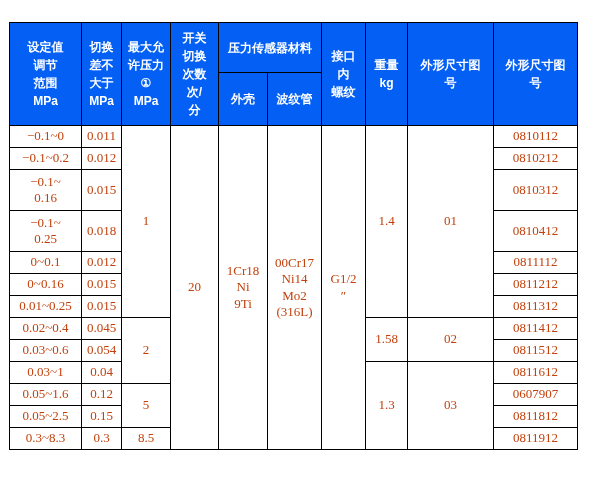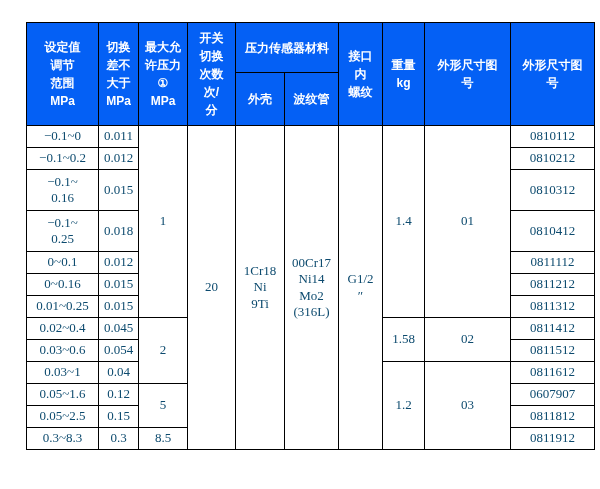--- a/index.html
+++ b/index.html
@@ -1,35 +1,35 @@
 <!DOCTYPE html>
 <html style="--header-bg: #0460f5; --header-fg: #ffffff;"><head>
 <meta charset="utf-8">
 <style>
   html,body{margin:0;padding:0;}
   body{
     width:600px;height:489px;background:#ffffff;position:relative;
     font-family:"Liberation Sans",sans-serif;
   }
   table.spec{
-    position:absolute;left:26px;top:22px;
+    position:absolute;left:9px;top:22px;
     width:568px;border-collapse:collapse;table-layout:fixed;
   }
   .spec th,.spec td{
     border:1px solid #000;
     text-align:center;vertical-align:middle;
     padding:0 1px;white-space:pre-line;overflow:hidden;
   }
   .spec th{
     background:var(--header-bg,#0460f5);
     color:var(--header-fg,#ffffff);
     font:bold 12px/1.5 "Liberation Sans",sans-serif;
   }
   .spec td{
-    background:#ffffff;color:#0c4a6e;
+    background:#ffffff;color:#c2410c;
     font:13px/1.25 "Liberation Serif",serif;
   }
   tr.hr1{height:50px}
   tr.hr2{height:53px}
   tr.rs{height:22px}
   tr.rm{height:41px}
 </style>
 </head>
 <body>
 
@@ -141,21 +141,21 @@
       <td>0811412</td>
     </tr>
     <tr class="rs">
       <td>0.03~0.6</td>
       <td>0.054</td>
       <td>0811512</td>
     </tr>
     <tr class="rs">
       <td>0.03~1</td>
       <td>0.04</td>
-      <td rowspan="4">1.2</td>
+      <td rowspan="4">1.3</td>
       <td rowspan="4">03</td>
       <td>0811612</td>
     </tr>
     <tr class="rs">
       <td>0.05~1.6</td>
       <td>0.12</td>
       <td rowspan="2">5</td>
       <td>0607907</td>
     </tr>
     <tr class="rs">

